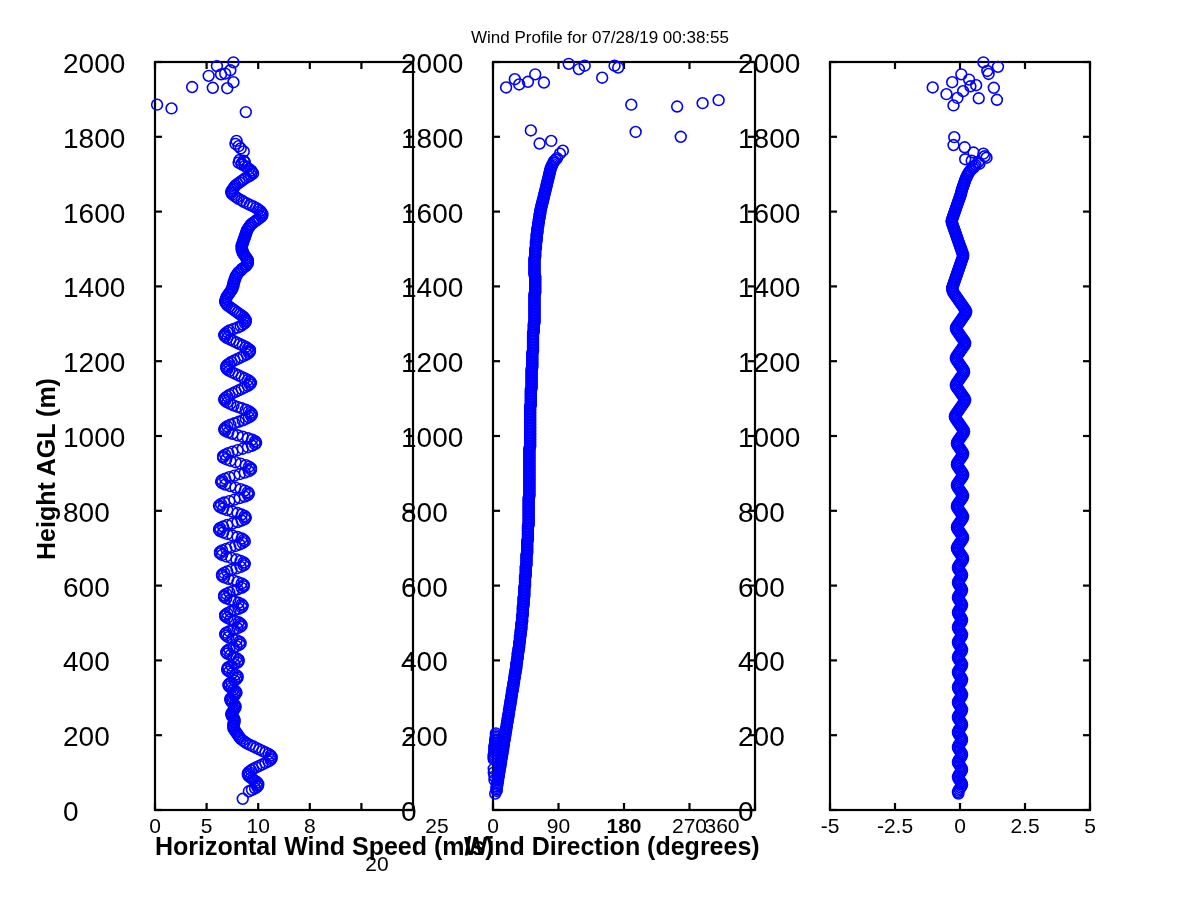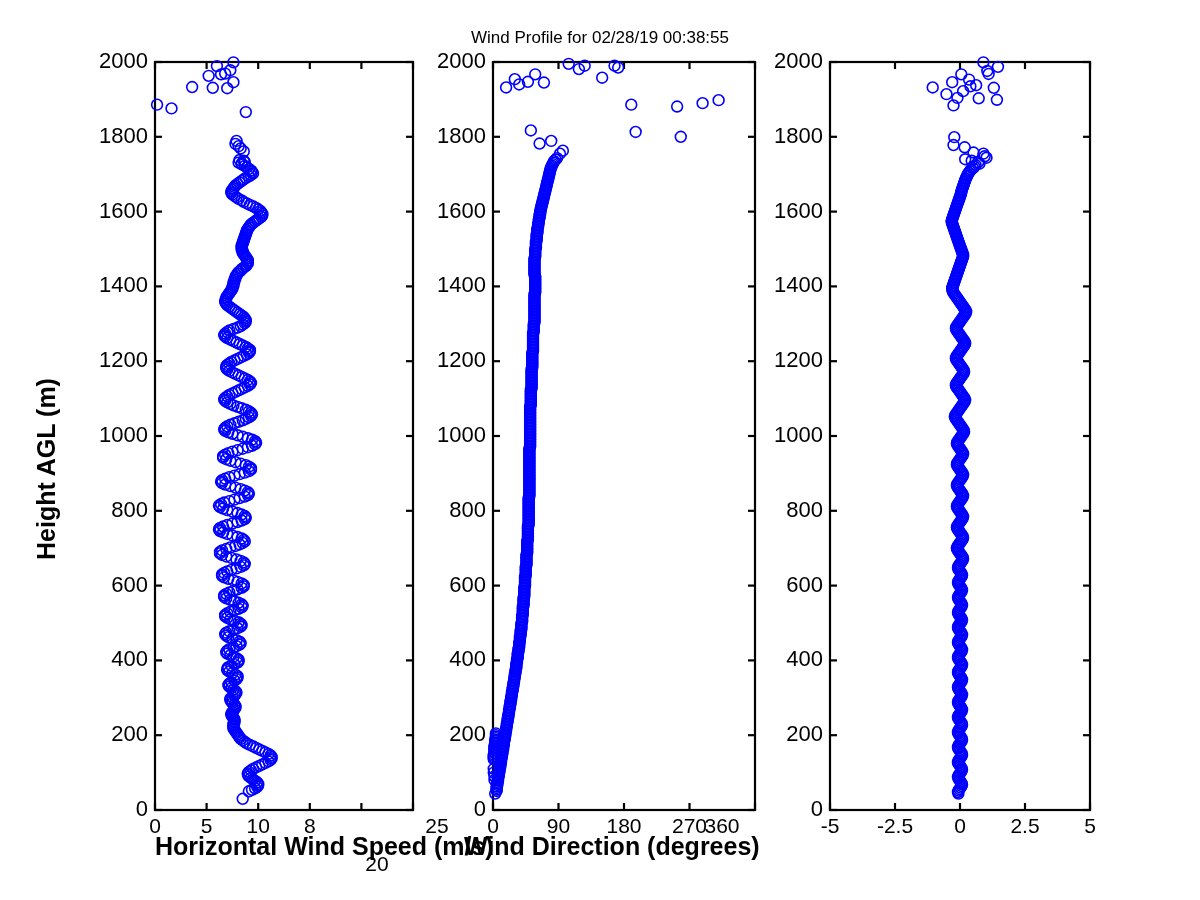--- a/index.html
+++ b/index.html
@@ -45,40 +45,40 @@
   .xlabel {
     position: absolute;
     font-size: 25px;
     font-weight: bold;
     white-space: nowrap;
     color: #000000;
     text-align: center;
   }
   .tick-label-y {
     position: absolute;
-    font-size: 22px;
-    text-align: right;
+    font-size: 28px;
+    text-align: left;
     color: #000000;
     white-space: nowrap;
   }
   .tick-label-x {
     position: absolute;
     font-size: 21px;
     text-align: center;
     color: #000000;
     white-space: nowrap;
   }
   svg { display: block; }
 </style>
 </head>
 <body>
 
 <div id="figure">
 
-  <div class="fig-title">Wind Profile for  02/28/19 00:38:55</div>
+  <div class="fig-title">Wind Profile for  07/28/19 00:38:55</div>
 
   <div class="ylabel" id="ylabel-main" style="left:32px; top:560px;">Height AGL (m)</div>
 
   <svg id="plot-svg" width="1200" height="900" style="position:absolute;left:0;top:0;">
       <g>
         <rect x="155" y="62" width="258" height="748" fill="none" stroke="#000000" stroke-width="2.2"></rect>
         <line x1="155" y1="810" x2="155" y2="803" stroke="#000000" stroke-width="2.2"></line>
         <line x1="155" y1="62" x2="155" y2="69" stroke="#000000" stroke-width="2.2"></line>
         <line x1="206.6" y1="810" x2="206.6" y2="803" stroke="#000000" stroke-width="2.2"></line>
         <line x1="206.6" y1="62" x2="206.6" y2="69" stroke="#000000" stroke-width="2.2"></line>
@@ -1567,21 +1567,21 @@
       <div class="tick-label-y" style="left: 63px; top: 571.6px; width: 85px;">600</div>
       <div class="tick-label-y" style="left: 63px; top: 496.8px; width: 85px;">800</div>
       <div class="tick-label-y" style="left: 63px; top: 422px; width: 85px;">1000</div>
       <div class="tick-label-y" style="left: 63px; top: 347.2px; width: 85px;">1200</div>
       <div class="tick-label-y" style="left: 63px; top: 272.4px; width: 85px;">1400</div>
       <div class="tick-label-y" style="left: 63px; top: 197.6px; width: 85px;">1600</div>
       <div class="tick-label-y" style="left: 63px; top: 122.8px; width: 85px;">1800</div>
       <div class="tick-label-y" style="left: 63px; top: 48px; width: 85px;">2000</div>
       <div class="tick-label-x" style="left: 453px; top: 814px; width: 80px;">0</div>
       <div class="tick-label-x" style="left: 518.5px; top: 814px; width: 80px;">90</div>
-      <div class="tick-label-x" style="left: 584px; top: 814px; width: 80px;">180</div>
+      <div class="tick-label-x" style="left: 584px; top: 814px; width: 80px; font-weight: bold;">180</div>
       <div class="tick-label-x" style="left: 649.5px; top: 814px; width: 80px;">270</div>
       <div class="tick-label-x" style="left: 682px; top: 814px; width: 80px;">360</div>
       <div class="tick-label-y" style="left: 401px; top: 796px; width: 85px;">0</div>
       <div class="tick-label-y" style="left: 401px; top: 721.2px; width: 85px;">200</div>
       <div class="tick-label-y" style="left: 401px; top: 646.4px; width: 85px;">400</div>
       <div class="tick-label-y" style="left: 401px; top: 571.6px; width: 85px;">600</div>
       <div class="tick-label-y" style="left: 401px; top: 496.8px; width: 85px;">800</div>
       <div class="tick-label-y" style="left: 401px; top: 422px; width: 85px;">1000</div>
       <div class="tick-label-y" style="left: 401px; top: 347.2px; width: 85px;">1200</div>
       <div class="tick-label-y" style="left: 401px; top: 272.4px; width: 85px;">1400</div>

